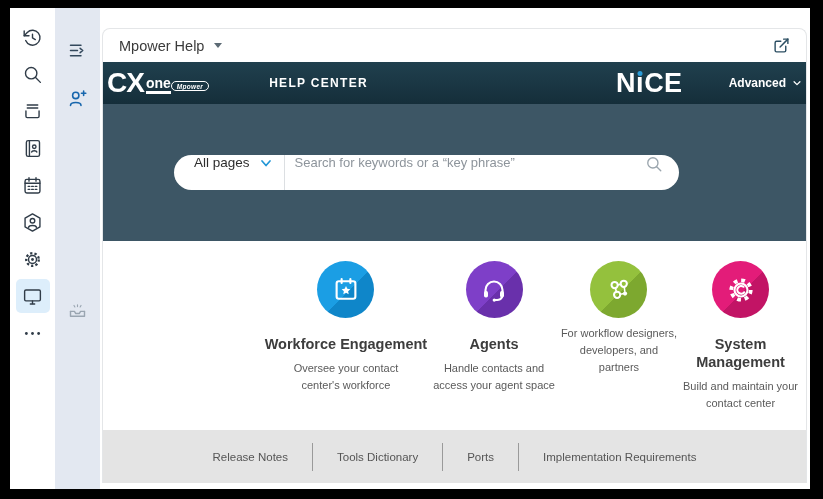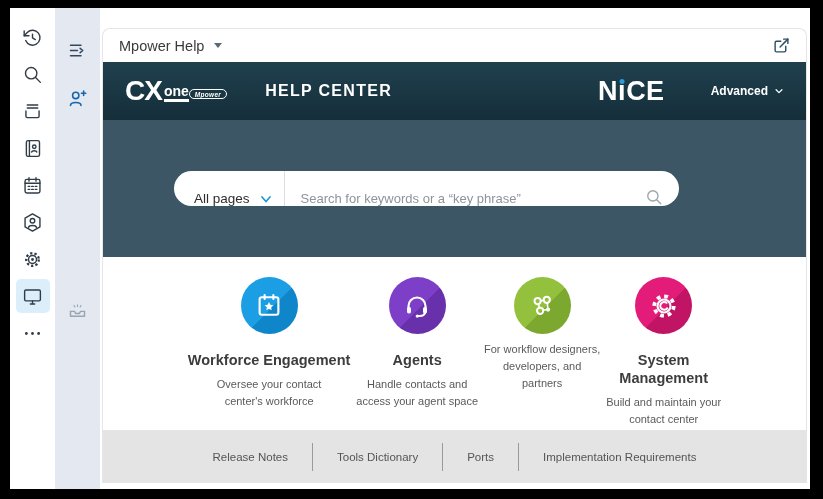--- a/index.html
+++ b/index.html
@@ -62,70 +62,70 @@
     width:0; height:0; margin-left:10px;
     border-left:4.5px solid transparent; border-right:4.5px solid transparent;
     border-top:5px solid #5c6a74;
   }
   .panel-header .spacer { flex:1; }
   .open-external { color:#2c4f63; cursor:pointer; display:flex; }
   .open-external svg { width:17px; height:17px; }
 
   
   .banner {
-    height:58px; flex-shrink:0;
+    height:42px; flex-shrink:0;
     background:linear-gradient(to bottom,#20404e,#152e3a);
-    display:flex; align-items:center; padding:0 22px;
+    display:flex; align-items:center; padding:0 4px;
     color:#fff;
   }
   .logo { display:flex; align-items:center; cursor:pointer; }
   .logo-cx { font-size:28px; font-weight:bold; letter-spacing:-1px; line-height:1; }
   .logo-one-stack { display:inline-flex; flex-direction:row; align-items:center; margin-left:2px; transform:translateY(2px); }
   .logo-one { font-size:14px; font-weight:bold; line-height:1; border-bottom:3px solid #fff; padding-bottom:1px; }
   .logo-badge {
     font-size:6.5px; font-weight:bold; font-style:italic;
     border:1px solid #fff; border-radius:7px; padding:0.5px 5px; margin-top:2px;
     letter-spacing:0.3px;
   }
-  .help-center { margin-left:38px; font-size:16px; font-weight:bold; letter-spacing:1.3px; }
+  .help-center { margin-left:60px; font-size:12px; font-weight:bold; letter-spacing:1.3px; }
   .banner .spacer { flex:1; }
   .nice-logo { font-size:27px; font-weight:bold; letter-spacing:0.5px; line-height:1; cursor:pointer; display:flex; }
   .nice-i { position:relative; }
   .nice-i::after {
     content:""; position:absolute; top:1px; left:50%; transform:translateX(-50%);
     width:5px; height:5px; border-radius:50%; background:#2b9cd8;
   }
   .language { margin-left:46px; font-size:12px; font-weight:bold; display:flex; align-items:center; cursor:pointer; }
   .language svg { width:10px; height:10px; margin-left:6px; }
 
   
   .hero {
     height:137px; flex-shrink:0; background:#3d5665;
     display:flex; align-items:center; justify-content:center;
   }
   .search-pill {
     width:505px; height:35px; background:#fff; border-radius:18px;
-    display:flex; align-items:flex-end; transform:translateX(-28px);
+    display:flex; align-items:flex-start; transform:translateX(-28px);
     overflow:hidden;
   }
   .search-scope { display:flex; align-items:center; padding:0 12px 0 20px; cursor:pointer; flex-shrink:0; }
   .search-scope-label { font-size:13.5px; color:#2e2e2e; }
   .search-scope svg { width:12px; height:12px; margin-left:10px; color:#2196d6; }
   .search-divider { width:1px; height:35px; background:#dcdfe2; flex-shrink:0; }
   .search-input {
     flex:1; border:none; outline:none; font-size:13px; color:#14532d;
-    padding:0 16px; font-family:"Liberation Sans", sans-serif; background:transparent;
+    padding:0 10px; font-family:"Liberation Sans", sans-serif; background:transparent;
   }
   .search-input::placeholder { color:#8d949b; }
   .search-btn { display:flex; padding-right:16px; color:#9aa5ad; cursor:pointer; background:none; border:none; }
   .search-btn svg { width:18px; height:18px; }
 
   
   .categories {
-    flex:1; display:flex; justify-content:center; align-items:flex-start;
+    flex:1; display:flex; justify-content:flex-end; align-items:flex-start;
     gap:6px; padding:20px 8px 0 8px; background:#fff;
   }
   .cat { display:flex; flex-direction:column; align-items:center; cursor:pointer; }
   .cat-badge {
     width:57px; height:57px; border-radius:50%;
     display:flex; align-items:center; justify-content:center; flex-shrink:0;
   }
   .cat-badge svg { width:30px; height:30px; }
   .cat-title {
     margin-top:17px; font-size:14.5px; font-weight:bold; color:#3d3d3d;

